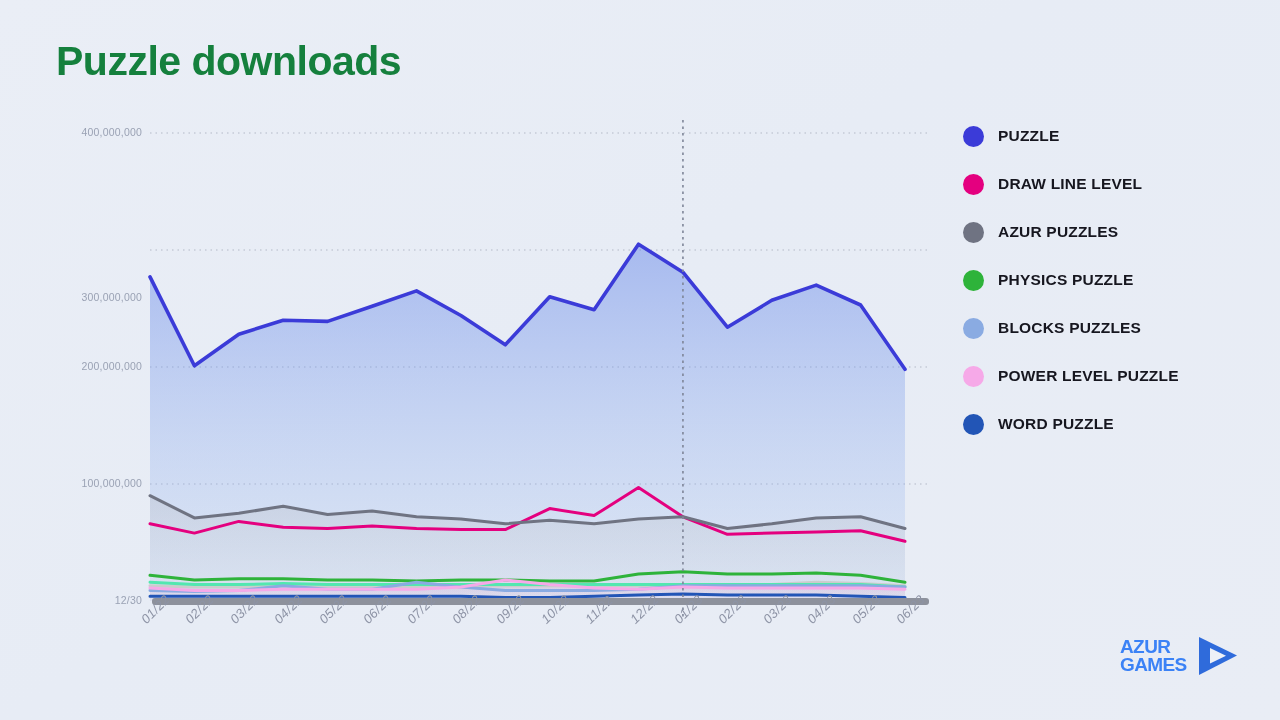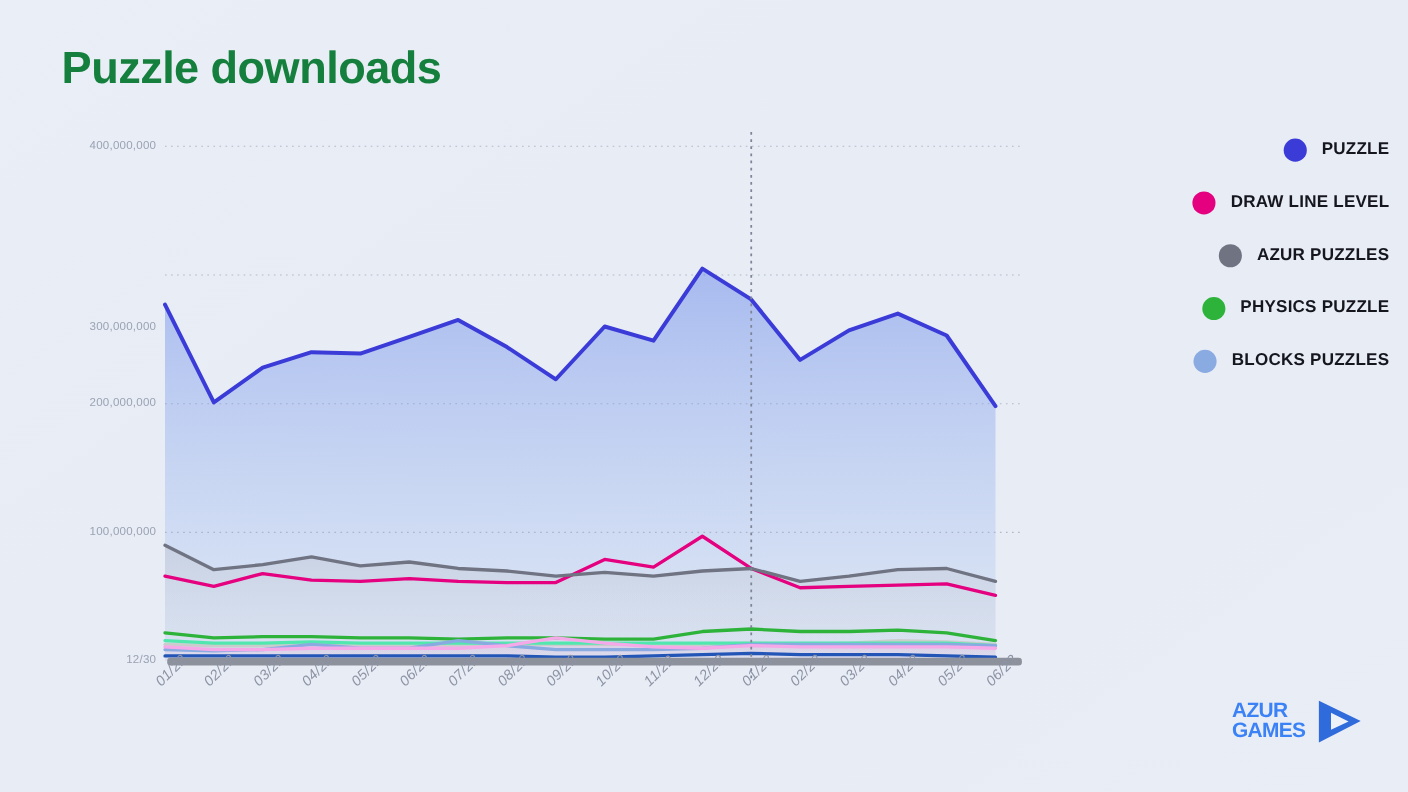--- a/index.html
+++ b/index.html
@@ -27,21 +27,21 @@
     position:absolute;
     font-size:13px;color:#8d93a5;
     transform:rotate(-45deg);transform-origin:left top;
     white-space:nowrap;font-style:italic;letter-spacing:0.3px;
   }
 
   .legend{
     position:absolute;left:963px;top:112px;width:300px;
   }
   .legend-item{
-    display:flex;align-items:center;height:48px;justify-content:flex-end;
+    display:flex;align-items:center;height:48px;
   }
   .legend-dot{
     width:21px;height:21px;border-radius:50%;flex:0 0 auto;margin-right:14px;
   }
   .legend-label{
     font-size:15.5px;font-weight:bold;color:#16161f;letter-spacing:0.2px;
     white-space:nowrap;
   }
 
   .logo{position:absolute;left:1120px;top:634px;display:flex;align-items:center;}
@@ -142,20 +142,28 @@
       <span class="legend-label">AZUR PUZZLES</span>
     </div>
     <div class="legend-item">
       <span class="legend-dot" style="background: rgb(46, 179, 58);"></span>
       <span class="legend-label">PHYSICS PUZZLE</span>
     </div>
     <div class="legend-item">
       <span class="legend-dot" style="background: rgb(138, 171, 226);"></span>
       <span class="legend-label">BLOCKS PUZZLES</span>
     </div>
+    <div class="legend-item">
+      <span class="legend-dot" style="background: rgb(246, 169, 232);"></span>
+      <span class="legend-label">POWER LEVEL PUZZLE</span>
+    </div>
+    <div class="legend-item">
+      <span class="legend-dot" style="background: rgb(34, 85, 182);"></span>
+      <span class="legend-label">WORD PUZZLE</span>
+    </div>
   </div>
 
 <div class="logo">
   <div class="logo-text">
     <div>AZUR</div>
     <div>GAMES</div>
   </div>
   <svg class="logo-mark" width="48" height="44" viewBox="0 0 48 44">
     <path d="M6 3 L44 21.5 L6 41 Z" fill="#2f6bdb"></path>
     <path d="M17 14 L33 21.8 L17 29.5 Z" fill="#eef1f7"></path>

